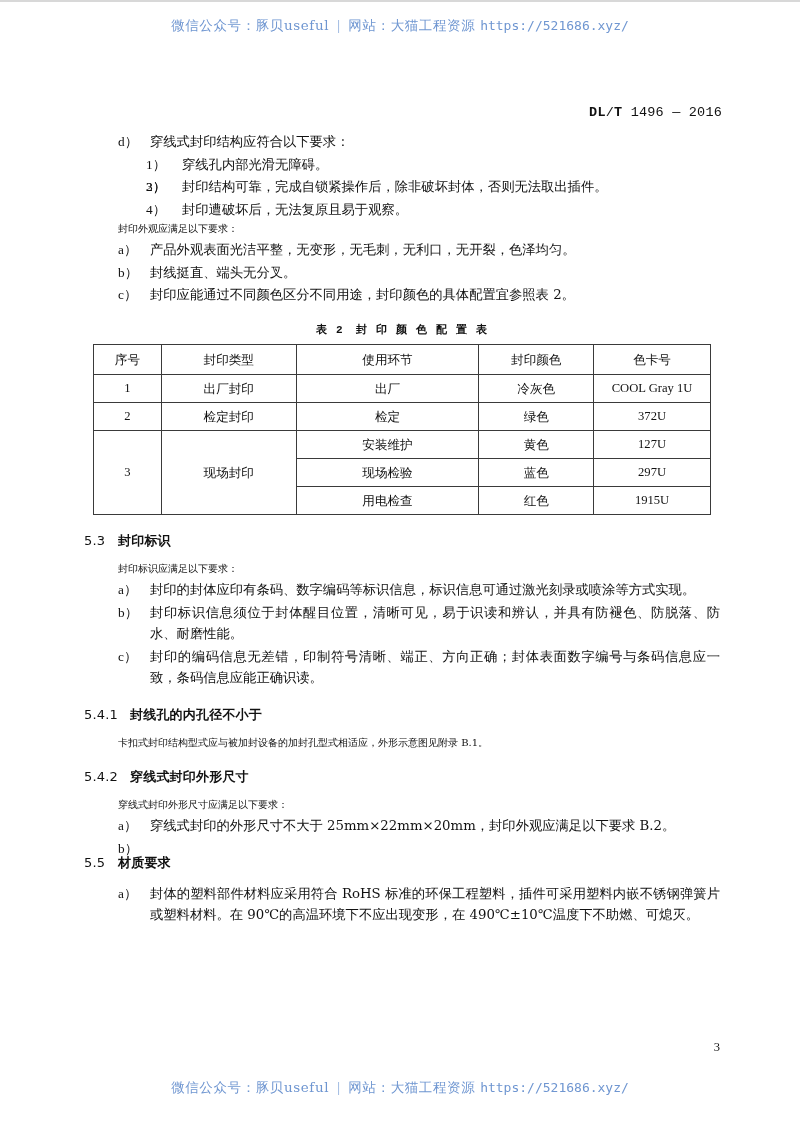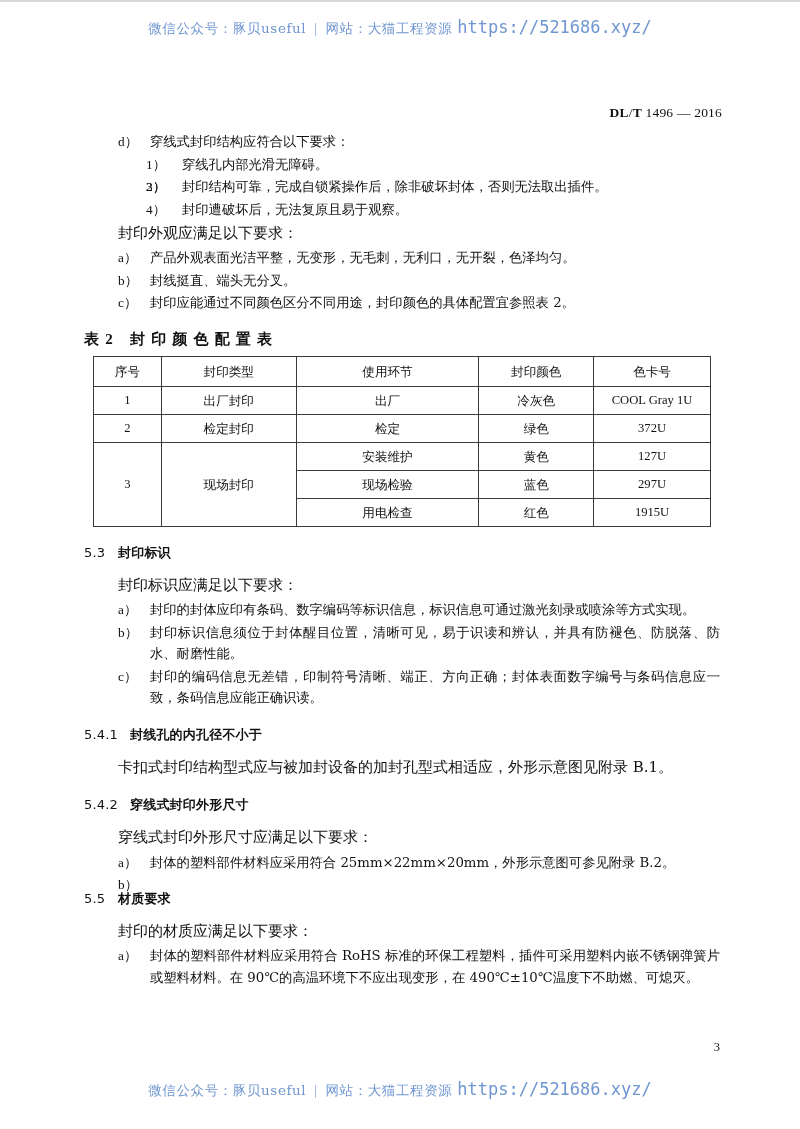--- a/index.html
+++ b/index.html
@@ -36,33 +36,33 @@
     letter-spacing: 0.6px;
     white-space: nowrap;
     font-family: "DejaVu Serif", "Liberation Serif", serif;
   }
   .watermark .wm-sep {
     color: #a8c0e4;
     padding: 0 7px;
   }
   .watermark .wm-url {
     font-family: "DejaVu Sans Mono", "Liberation Mono", monospace;
-    font-size: 17px;
+    font-size: 13px;
     letter-spacing: 0px;
   }
   .watermark-top { top: 17px; }
   .watermark-bottom { top: 1079px; }
 
   
   .std-no {
     position: absolute;
     top: 105px;
     right: 78px;
     font-size: 13.5px;
-    font-family: Liberation Serif, serif;
+    font-family: Liberation Mono, monospace;
     letter-spacing: 0.2px;
     white-space: nowrap;
   }
   .std-no b { font-weight: bold; }
 
   
   .body {
     position: absolute;
     top: 131px;
     left: 84px;
@@ -76,21 +76,21 @@
     letter-spacing: 0.2px;
   }
   .sec-head .num {
     font-weight: normal;
     display: inline-block;
     min-width: 34px;
   }
   .sec-head.lvl3 .num { min-width: 46px; }
 
   .para {
-    font-size: 15px;
+    font-size: 10px;
     line-height: 1.62;
     margin: 0 0 2px 0;
     text-align: justify;
   }
   .para.indent { padding-left: 34px; }
 
   
   .lst { margin: 0; padding: 0; list-style: none; }
   .lst li {
     font-size: 13.3px;
@@ -105,23 +105,24 @@
     left: 34px;
     top: 0;
     width: 34px;
     font-family: "Liberation Serif", "DejaVu Serif", serif;
   }
   .lst.deep li { padding-left: 98px; }
   .lst.deep li > .mk { left: 62px; width: 38px; }
 
   
   .tbl-cap {
-    font-family: Liberation Serif, serif;
+    text-align: center;
+    font-family: Liberation Mono, monospace;
     font-weight: bold;
-    font-size: 15px;
+    font-size: 11px;
     margin: 16px 0 7px 0;
     letter-spacing: 1.2px;
   }
   table.cfg {
     border-collapse: collapse;
     width: 618px;
     margin: 0 auto;
     font-size: 12.6px;
   }
   table.cfg td {
@@ -281,31 +282,30 @@
     </div>
     <p class="para indent">卡扣式封印结构型式应与被加封设备的加封孔型式相适应，外形示意图见附录 B.1。</p>
 
     <div class="sec-head lvl3">
       <span class="num">5.4.2</span><span>穿线式封印外形尺寸</span>
     </div>
     <p class="para indent">穿线式封印外形尺寸应满足以下要求：</p>
     <ul class="lst">
       <li>
         <span class="mk">a）</span>
-        <span>封体的塑料部件材料应采用符合 25mm×22mm×20mm，外形示意图可参见附录 B.2。</span>
+        <span>穿线式封印的外形尺寸不大于 25mm×22mm×20mm，封印外观应满足以下要求 B.2。</span>
       </li>
       <li>
         <span class="mk">b）</span>
       </li>
     </ul>
 
     <div class="sec-head">
       <span class="num">5.5</span><span>材质要求</span>
     </div>
-    <p class="para indent">封印的材质应满足以下要求：</p>
     <ul class="lst">
       <li>
         <span class="mk">a）</span>
         <span>封体的塑料部件材料应采用符合 RoHS 标准的环保工程塑料，插件可采用塑料内嵌不锈钢弹簧片或塑料材料。在 90℃的高温环境下不应出现变形，在 490℃±10℃温度下不助燃、可熄灭。</span>
       </li>
     </ul>
 
   </div>
 
   <div class="pageno">3</div>

